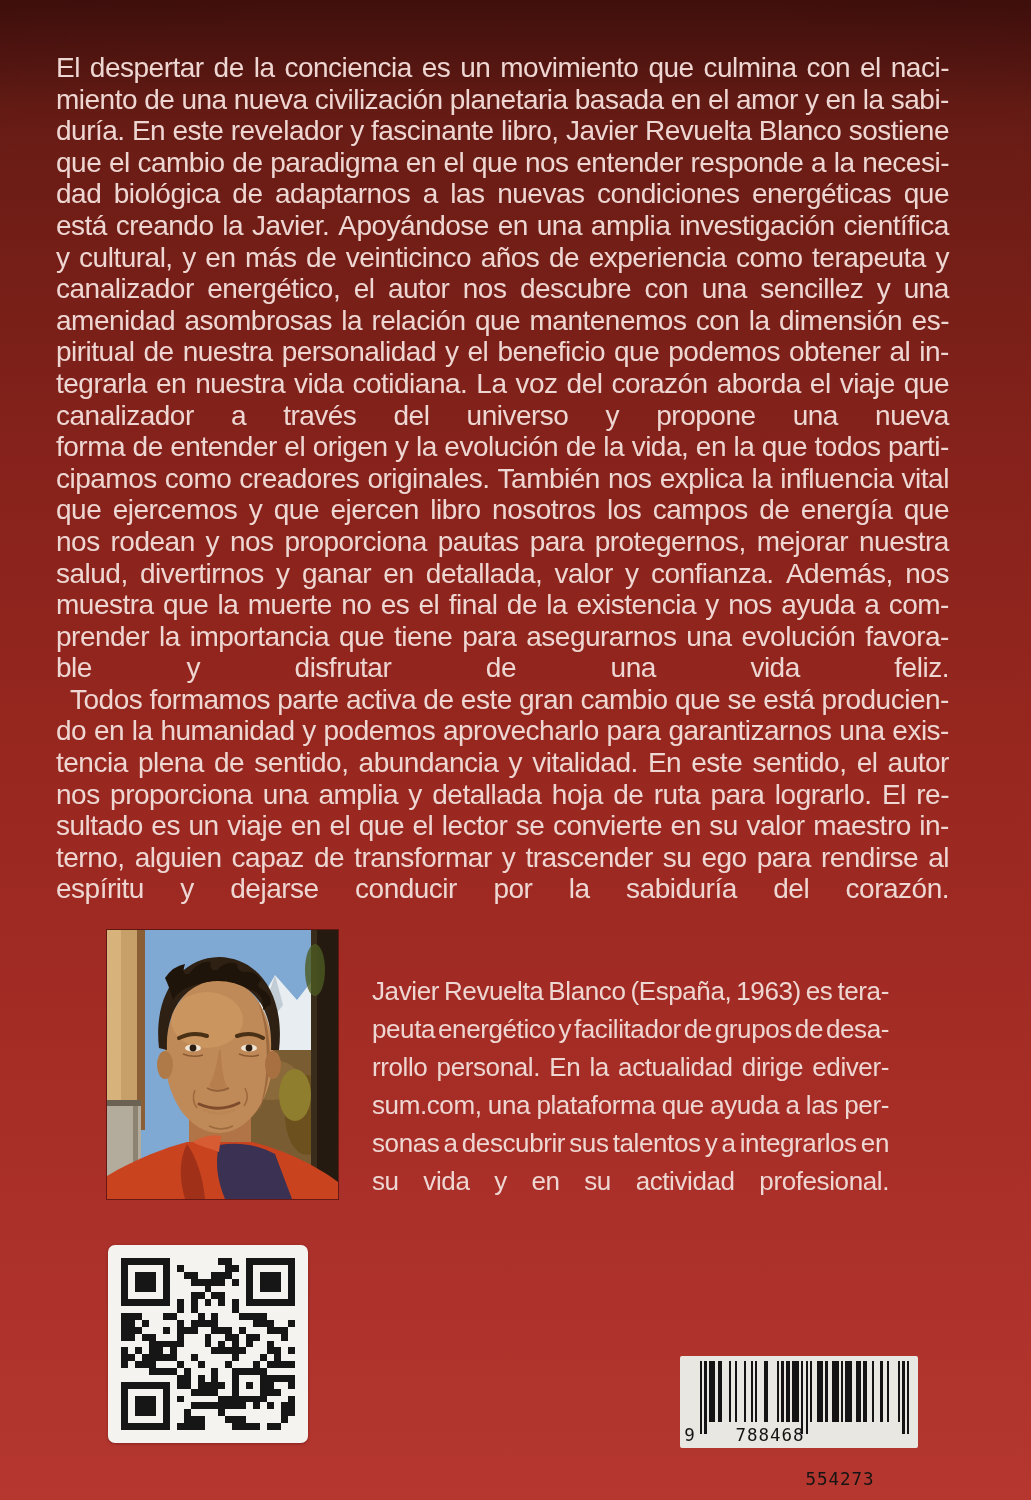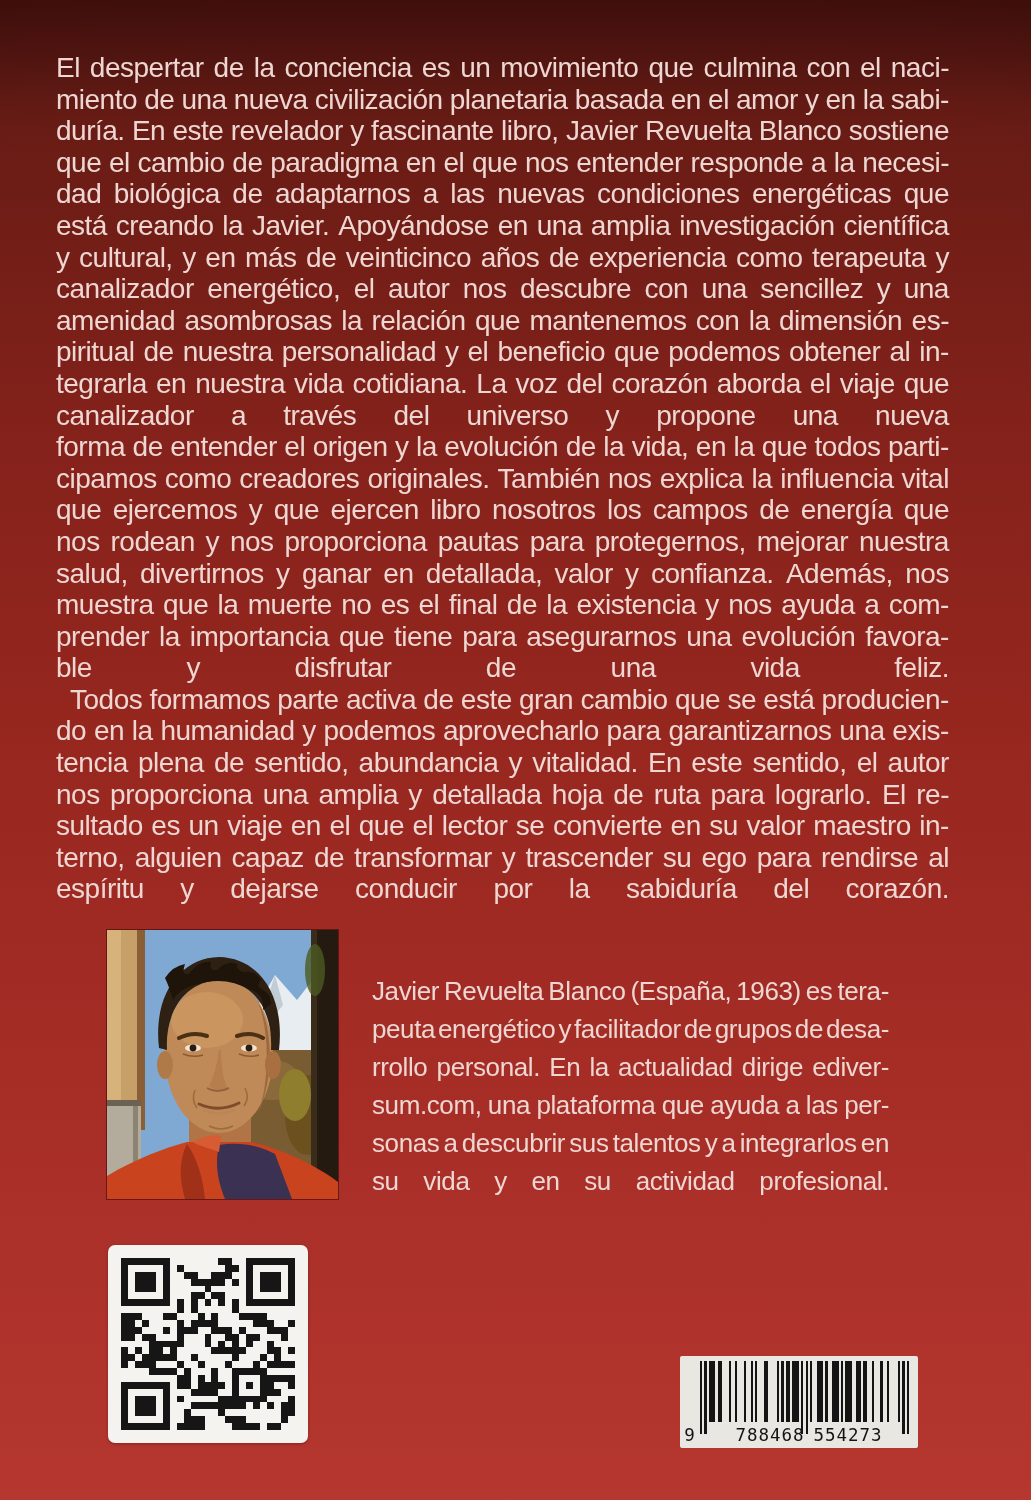--- a/index.html
+++ b/index.html
@@ -52,21 +52,21 @@
     background:#e9e7e2; border-radius:2px;
   }
   .barcode svg{ position:absolute; inset:0; width:238px; height:92px; shape-rendering:crispEdges; }
   .barcode .bc-digit{
     position:absolute; top:68px; height:22px; color:#141414;
     font-family:"DejaVu Sans Mono", monospace; font-size:17.5px; line-height:22px;
     text-align:center; letter-spacing:1px;
   }
   .bc-first  { left:2px;  width:16px; }
   .bc-group1 { left:44px; width:92px; }
-  .bc-group2 { left:122px;width:92px; }
+  .bc-group2 { left:114px;width:92px;margin-top:44px; }
 </style>
 </head>
 <body>
 
 <div class="page">
 
   <section class="textblock synopsis">
     <div class="para para-1">
         <div class="line">
           <span>El</span>

